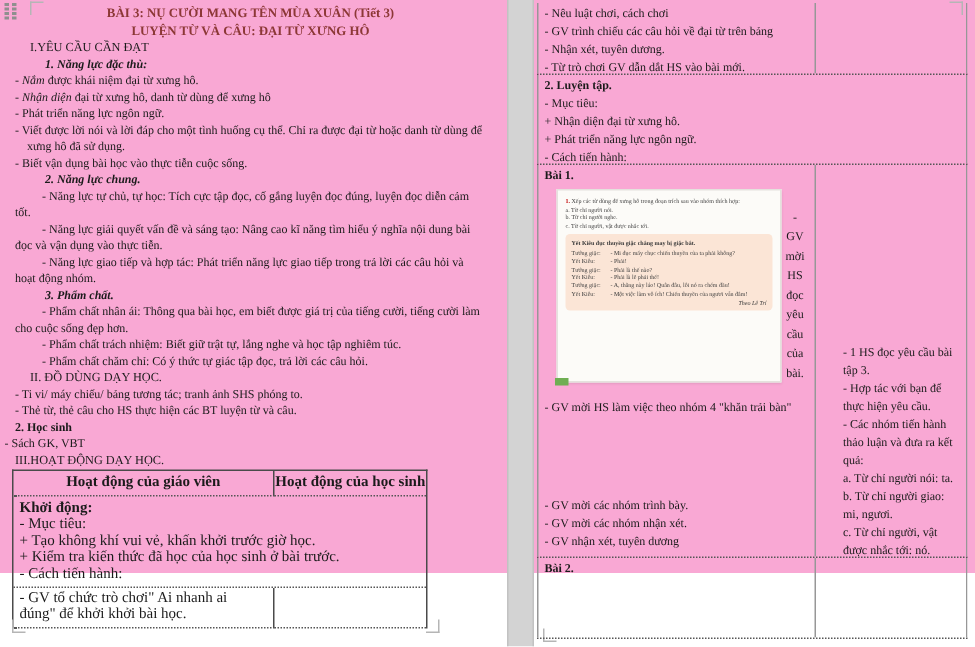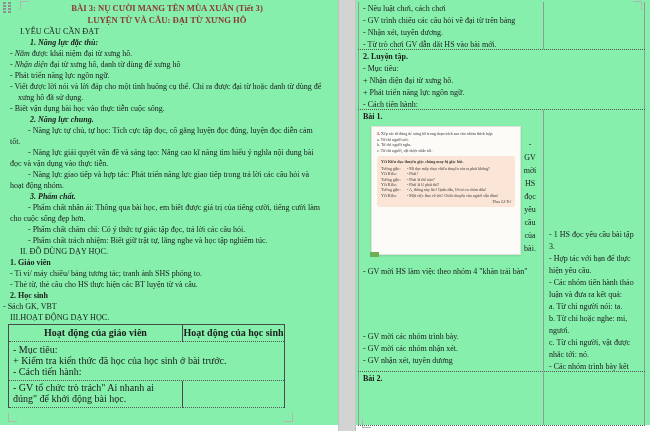--- a/index.html
+++ b/index.html
@@ -1,20 +1,20 @@
 <!DOCTYPE html>
 <html><head>
 <meta charset="utf-8">
 <style>
   * { margin:0; padding:0; box-sizing:border-box; }
   html,body { width:650px; height:431px; background:#ffffff; overflow:hidden; }
   body { font-family:"Liberation Serif", serif; color:#1b1b1b; position:relative; }
 
   
-  .page { position:absolute; top:0; height:425px; background:#86efac; }
+  .page { position:absolute; top:0; height:382px; background:#f9a8d4; }
   #page1 { left:0; width:338px; }
   #gap-strip { position:absolute; left:338px; top:0; width:18px; height:431px;
                background:#d3d3d3; border-left:1px solid #c2c2c2; border-right:1px solid #c2c2c2; }
   #page2 { left:356px; width:294px; }
 
   
   .corner { position:absolute; width:9px; height:9px; }
   .corner.tl { border-top:1px solid #b5b5b5; border-left:1px solid #b5b5b5; }
   .corner.tr { border-top:1px solid #b5b5b5; border-right:1px solid #b5b5b5; }
   .corner.bl { border-bottom:1px solid #b5b5b5; border-left:1px solid #b5b5b5; }
@@ -51,21 +51,21 @@
   
   .t2 { position:absolute; left:2px; top:2px; width:287px; font-size:8px; line-height:12px; }
   .t2-row { display:flex; border-bottom:1px dotted #555; overflow:hidden; }
   .t2 .cL { width:186px; border-left:1px solid #979797; border-right:1px solid #979797;
             padding:1px 4px 0 4px; }
   .t2 .cR { flex:1; border-right:1px solid #979797; padding:1px 4px 0 5px; }
   .t2 .merged { flex:1; border-left:1px solid #979797; border-right:1px solid #979797;
                 padding:1px 4px 0 4px; }
   #t2-row1 { height:48px; }
   #t2-row2 { height:60px; }
-  #t2-row3 { height:262px; }
+  #t2-row3 { height:262px;gap:13px; }
   #t2-row4 { height:54px;gap:24px; }
   .bold { font-weight:bold; }
   .row3-right { padding-top:119px !important; }
 
   
   .fig-wrap { display:flex; margin-top:3px; }
   .exercise { width:150px; margin-left:8px; background:#fcfbf8; border:1px solid #e4e2dd;
               box-shadow:0 1px 2px rgba(0,0,0,.12); padding:4px 5px 3px; font-size:4px;
               line-height:5.6px; color:#3a3a3a; position:relative; }
   .exercise .num { color:#c00000; font-weight:bold; }
@@ -111,44 +111,45 @@
     <div class="hang"><span>-</span> <span>Viết</span><span> được lời nói và lời đáp cho một tình huống cụ thể. Chỉ ra được đại từ hoặc danh từ dùng để xưng hô đã sử dụng.</span></div>
     <div class="hang"><span>-</span> <span>Biết</span><span> vận dụng bài học vào thực tiễn cuộc sống.</span></div>
 
     <div class="h-num">2. Năng lực chung.</div>
     <div class="ind">- Năng lực tự chủ, tự học: Tích cực tập đọc, cố gắng luyện đọc đúng, luyện đọc diễn cảm tốt.</div>
     <div class="ind">- Năng lực giải quyết vấn đề và sáng tạo: Nâng cao kĩ năng tìm hiểu ý nghĩa nội dung bài đọc và vận dụng vào thực tiễn.</div>
     <div class="ind">- Năng lực giao tiếp và hợp tác: Phát triển năng lực giao tiếp trong trả lời các câu hỏi và hoạt động nhóm.</div>
 
     <div class="h-num">3. Phẩm chất.</div>
     <div class="ind">- Phẩm chất nhân ái: Thông qua bài học, em biết được giá trị của tiếng cười, tiếng cười làm cho cuộc sống đẹp hơn.</div>
+    <div class="ind">- Phẩm chất trách nhiệm: Biết giữ trật tự, lắng nghe và học tập nghiêm túc.</div>
     <div class="ind">- Phẩm chất chăm chỉ: Có ý thức tự giác tập đọc, trả lời các câu hỏi.</div>
-    <div class="ind">- Phẩm chất trách nhiệm: Biết giữ trật tự, lắng nghe và học tập nghiêm túc.</div>
 
     <div class="h-roman">II. ĐỒ DÙNG DẠY HỌC.</div>
-    <div class="bold">1. Giáo viên</div>
     <div>- Ti vi/ máy chiếu/ bảng tương tác; tranh ảnh SHS phóng to.</div>
     <div>- Thẻ từ, thẻ câu cho HS thực hiện các BT luyện từ và câu.</div>
     <div class="bold">2. Học sinh</div>
     <div class="neg">- Sách GK, VBT</div>
     <div class="h-roman" style="margin-left:0">III.HOẠT ĐỘNG DẠY HỌC.</div>
   </div>
 
   <div class="t1">
     <div class="t1-head">
       <div class="c cL">Hoạt động của giáo viên</div>
       <div class="c cR">Hoạt động của học sinh</div>
     </div>
     <div class="t1-merged">
+      <div class="bold">Khởi động:</div>
       <div>- Mục tiêu:</div>
+      <div>+ Tạo không khí vui vẻ, khấn khởi trước giờ học.</div>
       <div>+ Kiểm tra kiến thức đã học của học sinh ở bài trước.</div>
       <div>- Cách tiến hành:</div>
     </div>
     <div class="t1-split">
-      <div class="cL">- GV tổ chức trò trách" Ai nhanh ai đúng"  để khởi động bài học.</div>
+      <div class="cL">- GV tổ chức trò chơi" Ai nhanh ai đúng"  để khởi khởi bài học.</div>
       <div class="cR"></div>
     </div>
   </div>
 </div>
 
 <div id="gap-strip"></div>
 
 <div class="page" id="page2">
   <div class="corner tr" style="right:8px; top:1px;"></div>
   <div class="corner bl" style="left:6px; top:419px;"></div>
@@ -233,21 +234,21 @@
         <div>- GV mời các nhóm trình bày.</div>
         <div>- GV mời các nhóm nhận xét.</div>
         <div>- GV nhận xét, tuyên dương</div>
       </div>
 
       <div class="cR row3-right">
         <div>- 1 HS đọc yêu cầu bài tập 3.</div>
         <div>- Hợp tác với bạn để thực hiện yêu cầu.</div>
         <div>- Các nhóm tiến hành thảo luận và đưa ra kết quả:</div>
         <div>a. Từ chỉ người nói: ta.</div>
-        <div>b. Từ chỉ hoặc nghe: mi, ngươi.</div>
+        <div>b. Từ chỉ người giao: mi, ngươi.</div>
         <div>c. Từ chỉ người, vật được nhắc tới: nó.</div>
         <div>- Các nhóm trình bày kết quả thảo luận.</div>
 
       </div>
     </div>
 
     <div class="t2-row" id="t2-row4">
       <div class="cL">
         <div class="bold">Bài 2.</div>
       </div>

